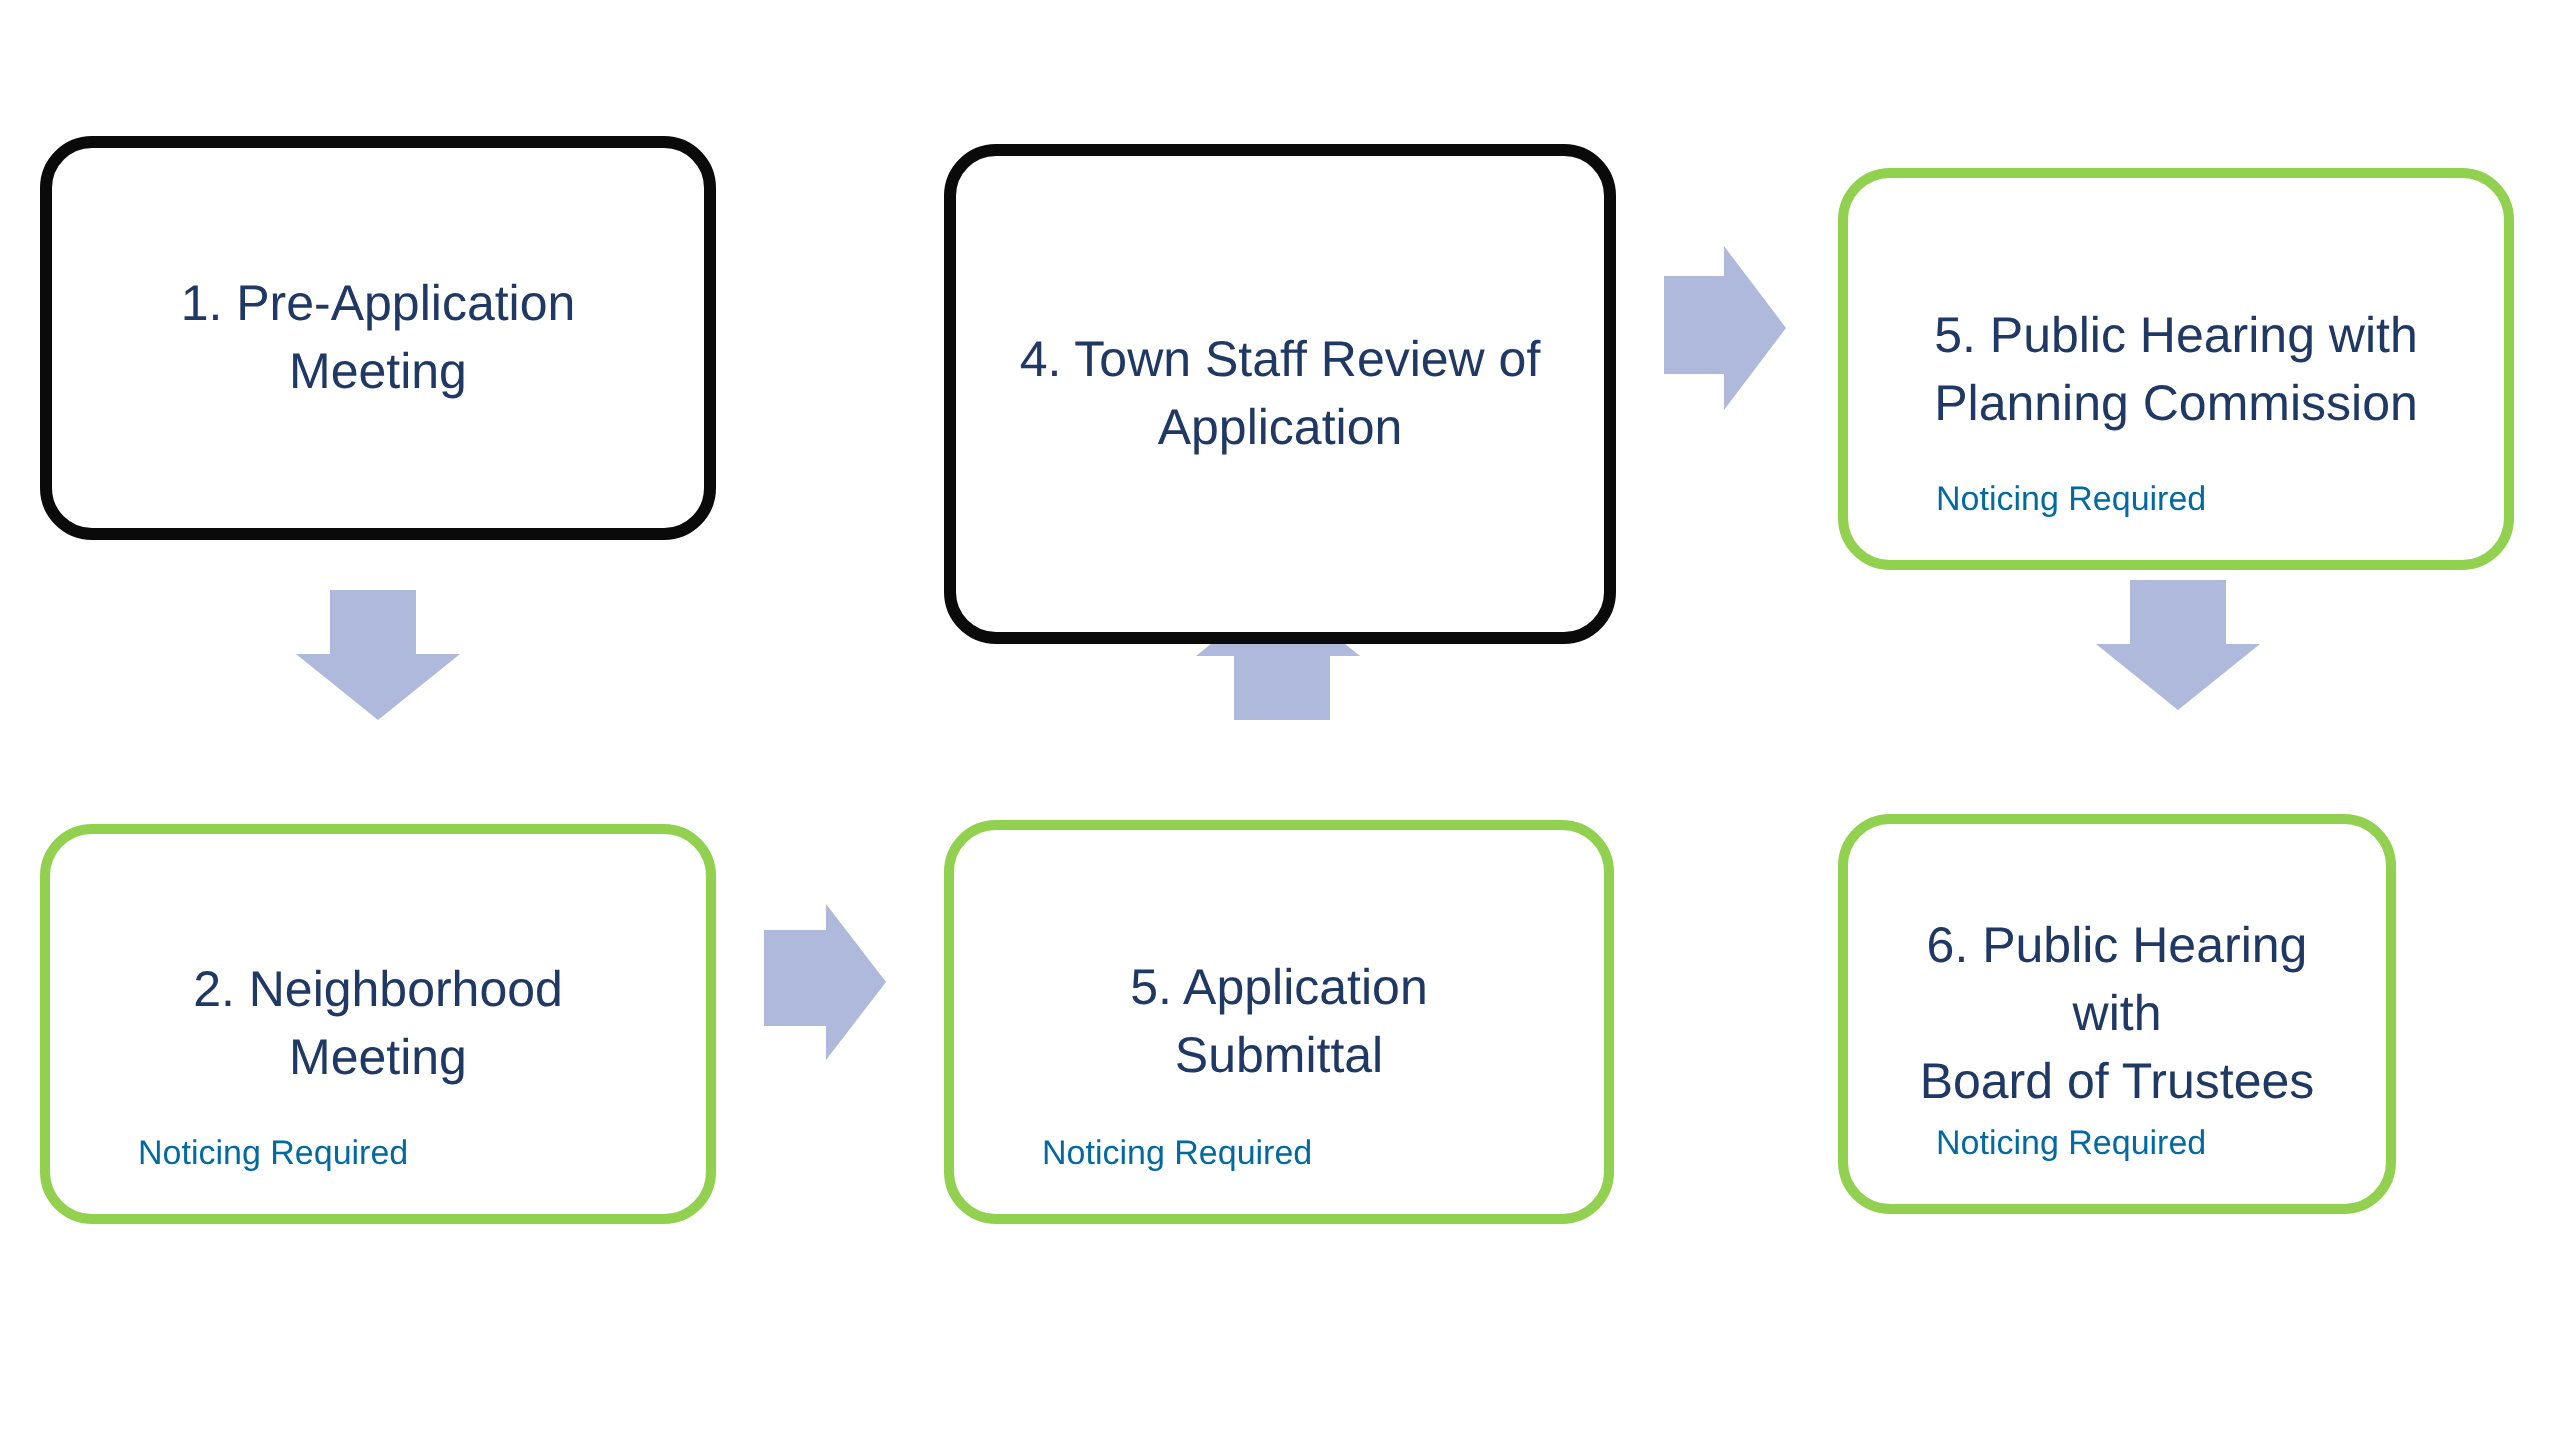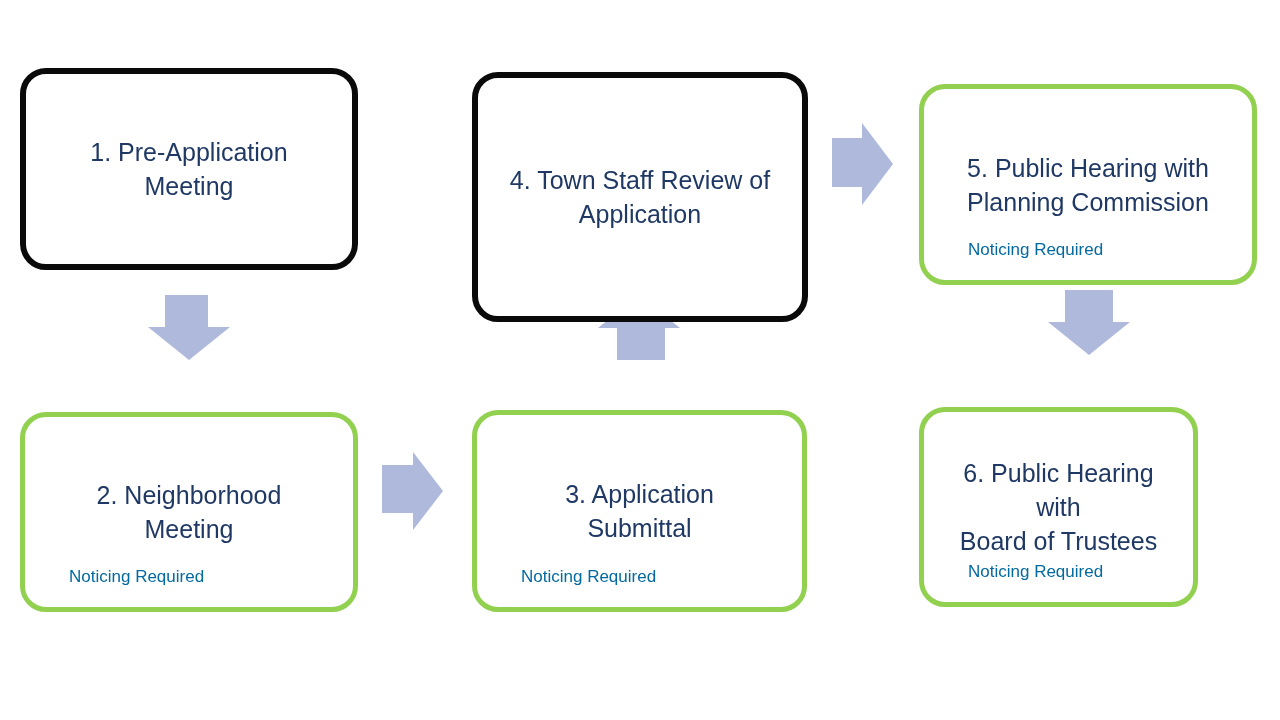--- a/index.html
+++ b/index.html
@@ -78,21 +78,21 @@
     <div class="box-title">2. Neighborhood
 Meeting</div>
     <div class="box-notice">Noticing Required</div>
   </div>
 
   <svg class="arrow pos-arrow2" width="61" height="78" viewBox="0 0 61 78">
     <polygon points="0,13 31,13 31,0 61,39 31,78 31,61 0,61" fill="#AEB9DC"></polygon>
   </svg>
 
   <div class="flow-box border-green pos-box3">
-    <div class="box-title">3. Application
+    <div class="box-title">5. Application
 Submittal</div>
     <div class="box-notice">Noticing Required</div>
   </div>
 
   <svg class="arrow pos-arrow3" width="82" height="65" viewBox="0 0 82 65">
     <polygon points="41,0 82,33 67,33 67,65 19,65 19,33 0,33" fill="#AEB9DC"></polygon>
   </svg>
 
   <div class="flow-box border-black pos-box4">
     <div class="box-title">4. Town Staff Review of

